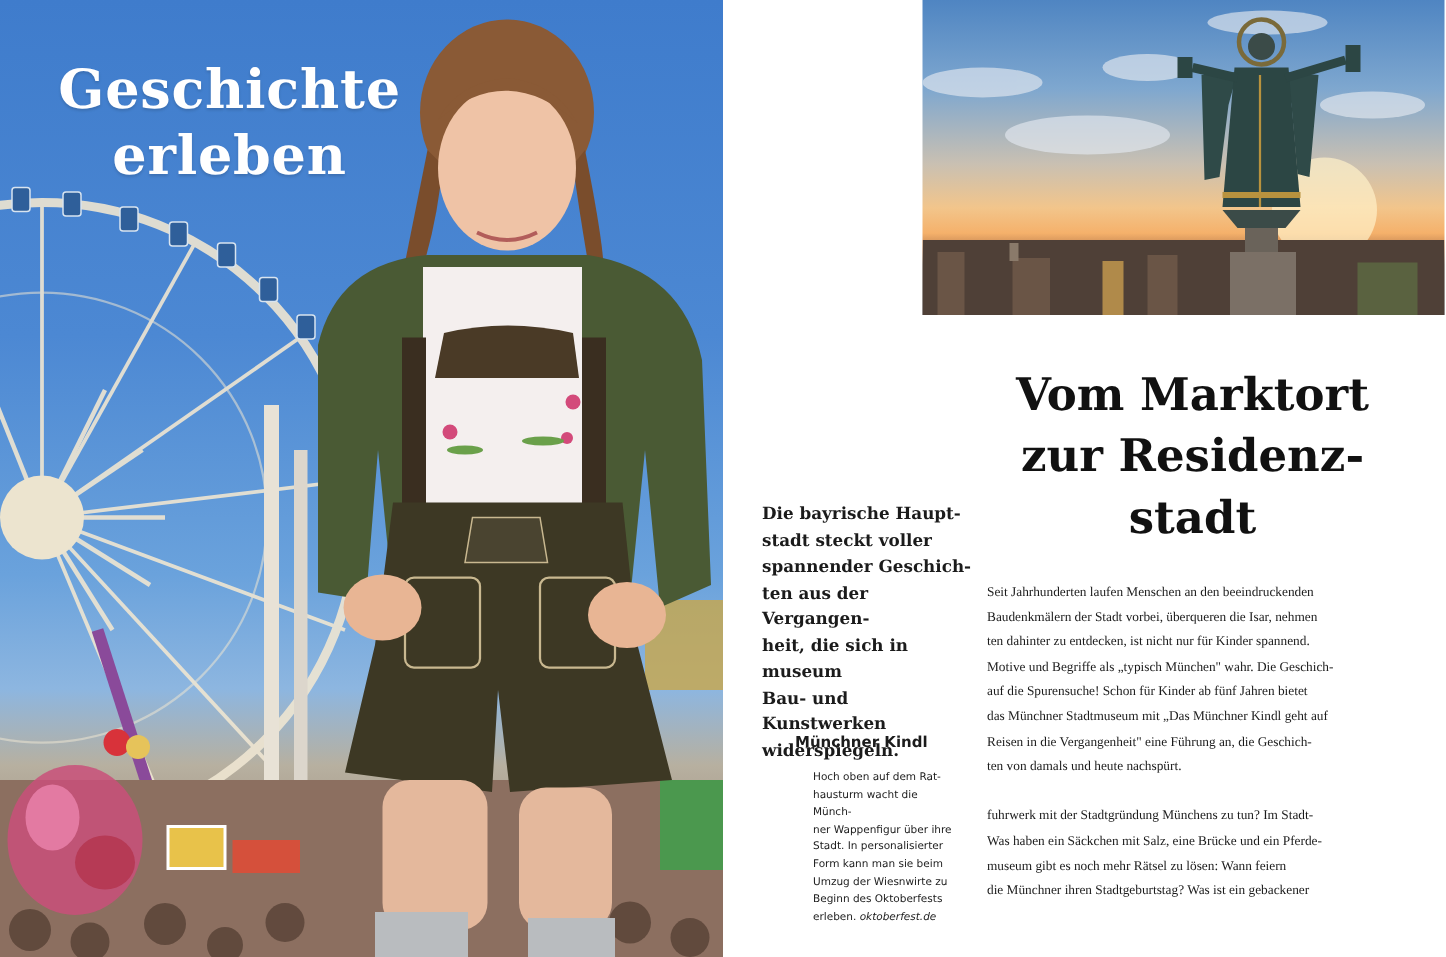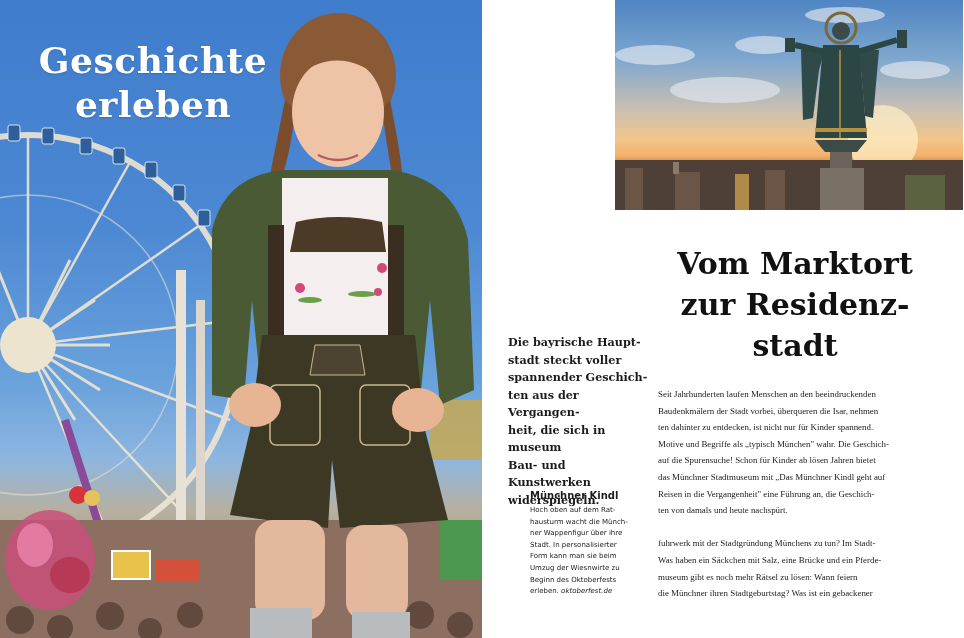--- a/index.html
+++ b/index.html
@@ -42,21 +42,21 @@
       font-size: 11.2px; line-height: 17.5px; color: #1b1b1b; 
     }
     .sidebar-box {
       position: absolute; left: 530px; top: 490px; width: 118px;
       font-family: "DejaVu Sans", sans-serif; color: #1b1b1b;
     }
     .sidebar-box h3 {
       margin: 0 0 4px 0; font-size: 10px; font-weight: bold; line-height: 11px;
     }
     .sidebar-box p {
-      margin: 0; font-size: 7px; line-height: 11.6px;
+      margin: 12px; font-size: 7px; line-height: 11.6px;
     }
     .sidebar-box .link { font-style: italic; }
 
     .body-text {
       position: absolute; left: 658px; top: 386px; width: 285px;
       font-family: "DejaVu Sans", sans-serif; color: #1b1b1b;
       font-size: 8.9px; line-height: 16.6px;
     }
     .body-text p { margin: 0 0 16.6px 0; font-family: Liberation Serif, serif; }
     .body-text .line { display: block; white-space: nowrap; }
@@ -248,21 +248,21 @@
       <span class="link">oktoberfest.de</span>
     </p>
   </aside>
 
   <div class="body-text">
     <p>
       <span class="line">Seit Jahrhunderten laufen Menschen an den beeindruckenden</span>
       <span class="line">Baudenkmälern der Stadt vorbei, überqueren die Isar, nehmen</span>
       <span class="line">ten dahinter zu entdecken, ist nicht nur für Kinder spannend.</span>
       <span class="line">Motive und Begriffe als „typisch München" wahr. Die Geschich-</span>
-      <span class="line">auf die Spurensuche! Schon für Kinder ab lösen Jahren bietet</span>
+      <span class="line">auf die Spurensuche! Schon für Kinder ab fünf Jahren bietet</span>
       <span class="line">das Münchner Stadtmuseum mit „Das Münchner Kindl geht auf</span>
       <span class="line">Reisen in die Vergangenheit" eine Führung an, die Geschich-</span>
       <span class="line">ten von damals und heute nachspürt.</span>
     </p>
     <p>
       <span class="line">fuhrwerk mit der Stadtgründung Münchens zu tun? Im Stadt-</span>
       <span class="line">Was haben ein Säckchen mit Salz, eine Brücke und ein Pferde-</span>
       <span class="line">museum gibt es noch mehr Rätsel zu lösen: Wann feiern</span>
       <span class="line">die Münchner ihren Stadtgeburtstag? Was ist ein gebackener</span>
     </p>

